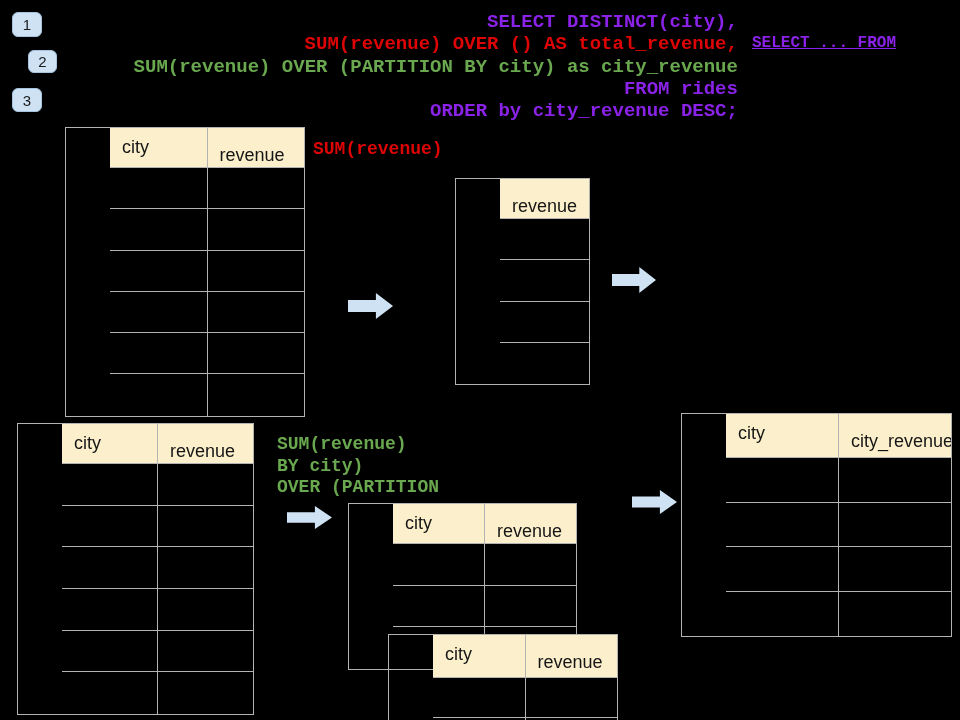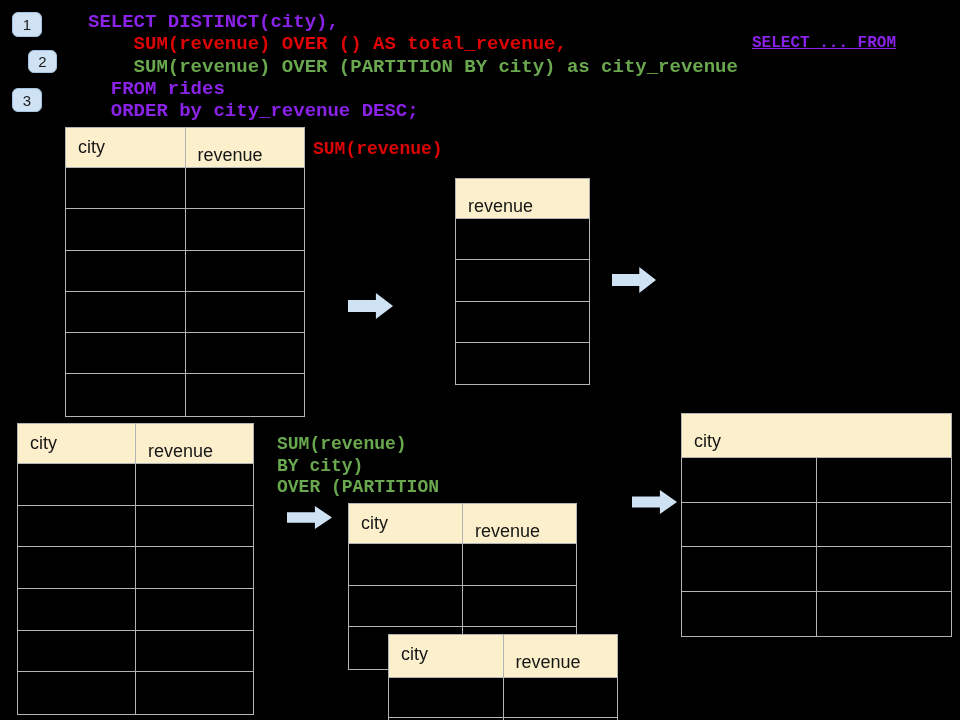--- a/index.html
+++ b/index.html
@@ -11,38 +11,39 @@
     background: var(--page-bg, #000);
     overflow: hidden;
     font-family: "Liberation Sans", sans-serif;
   }
   .code {
     position: absolute;
     font-family: "Liberation Mono", "DejaVu Sans Mono", monospace;
     font-weight: bold;
     white-space: pre;
   }
-  .main-code  { left: 88px;  top: 11px;  font-size: 19px; line-height: 22.3px; }
+  .main-code  { left: 88px;  top: 11px;  font-size: 19px; line-height: 22.3px; text-align: right; }
   .corner     { left: 752px; top: 33px;  font-size: 16px; line-height: 21px; }
   .red-label  { left: 313px; top: 138px; font-size: 18px; line-height: 22px; }
   .green-label{ left: 277px; top: 434px; font-size: 18px; line-height: 21.5px; }
 
   .badge {
     position: absolute;
     background: var(--badge-fill, #cfe2f3);
     border: 1px solid #a5c4e0;
     border-radius: 6px;
     display: flex; align-items: center; justify-content: center;
     font-size: 15px; color: #1b1b1b;
   }
 
   .tbl {
     position: absolute;
     border: 1px solid var(--table-border, #b3b3b3);
     background: transparent;
+    padding-left: 44px;
   }
   .thead {
     display: flex;
     height: var(--hh, 40px);
     background: var(--header-fill, #fcf0cc);
     border-bottom: 1px solid var(--table-border, #b3b3b3);
   }
   .trow {
     display: flex;
     height: var(--rh, 41px);
@@ -185,20 +186,21 @@
       </div>
       <div class="trow">
         <div class="td"></div>
         <div class="td"></div>
       </div>
     </div>
 
   <div class="tbl" style="left:681px;top:413px;width:271px;--hh:44px;--rh:44.5px">
       <div class="thead">
         <div class="th">city</div>
+        <div class="th">city_revenue</div>
       </div>
       <div class="trow">
         <div class="td"></div>
         <div class="td"></div>
       </div>
       <div class="trow">
         <div class="td"></div>
         <div class="td"></div>
       </div>
       <div class="trow">

